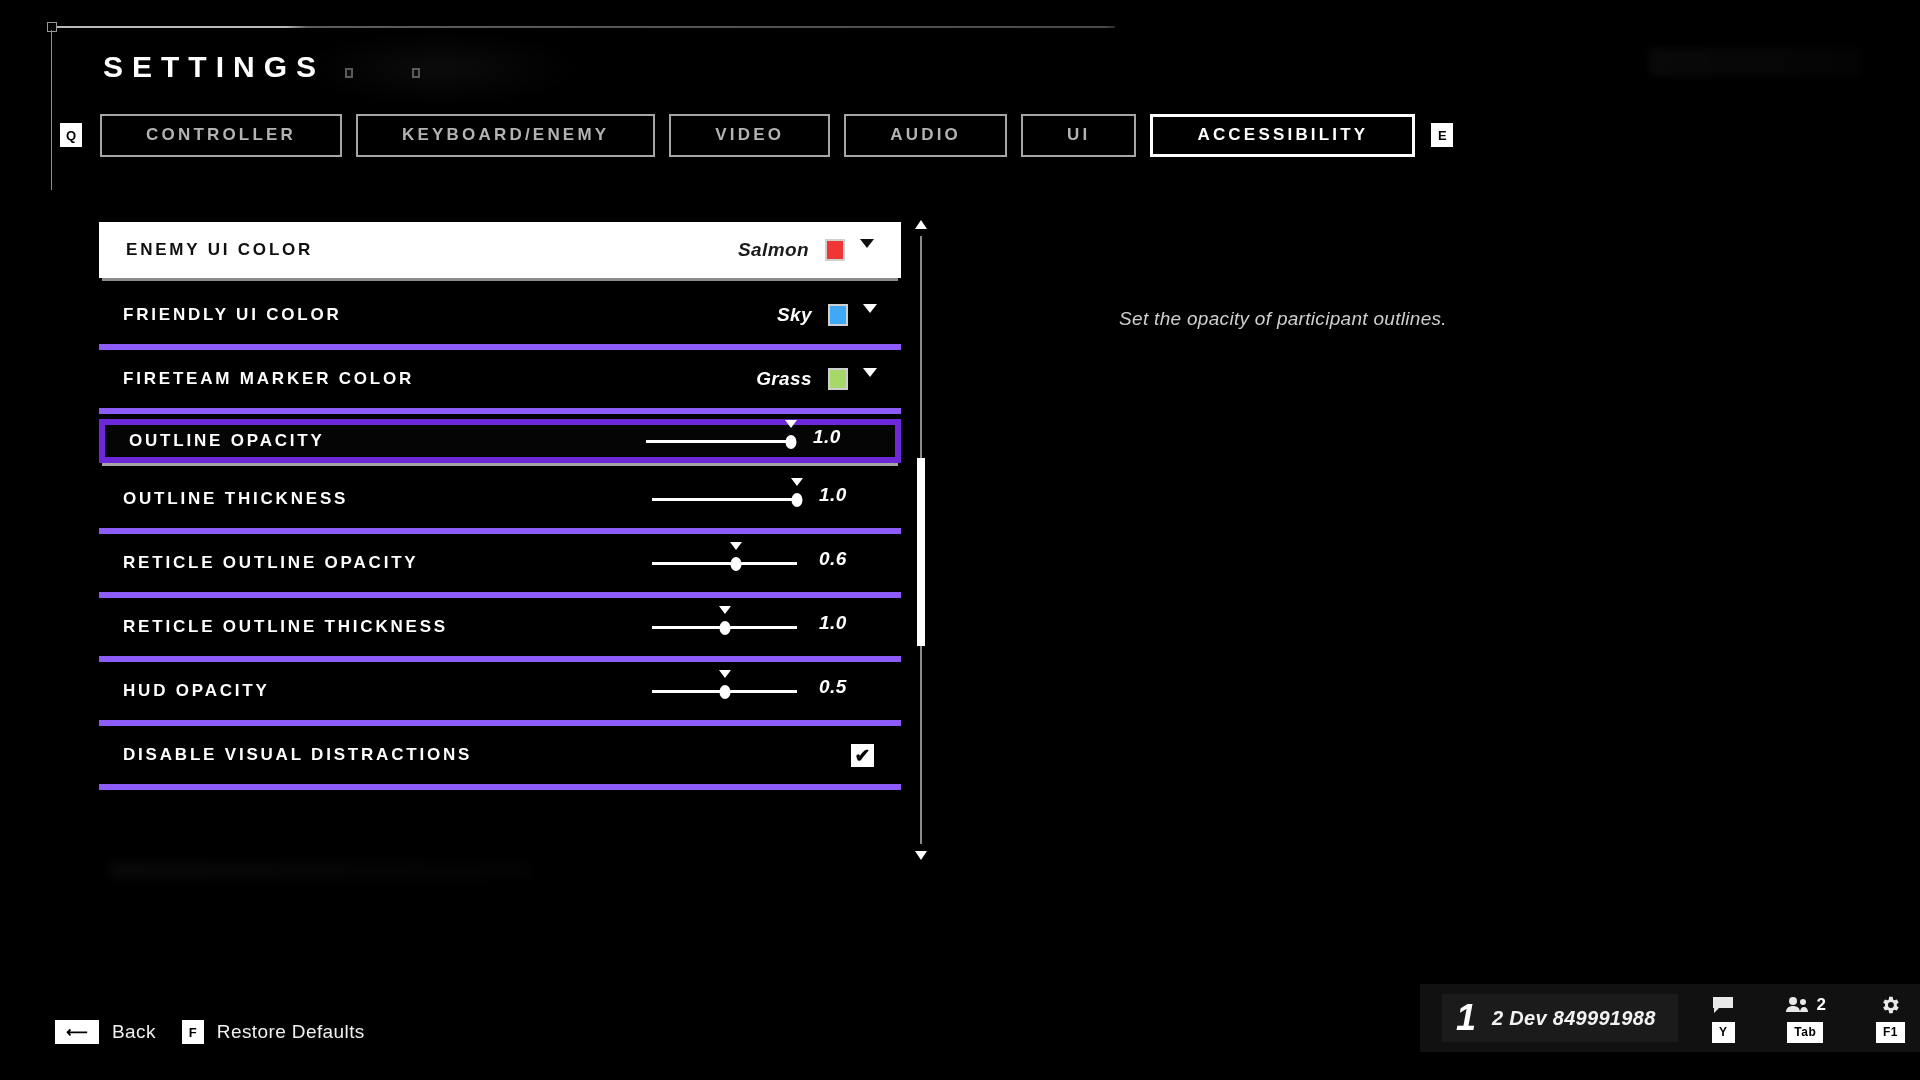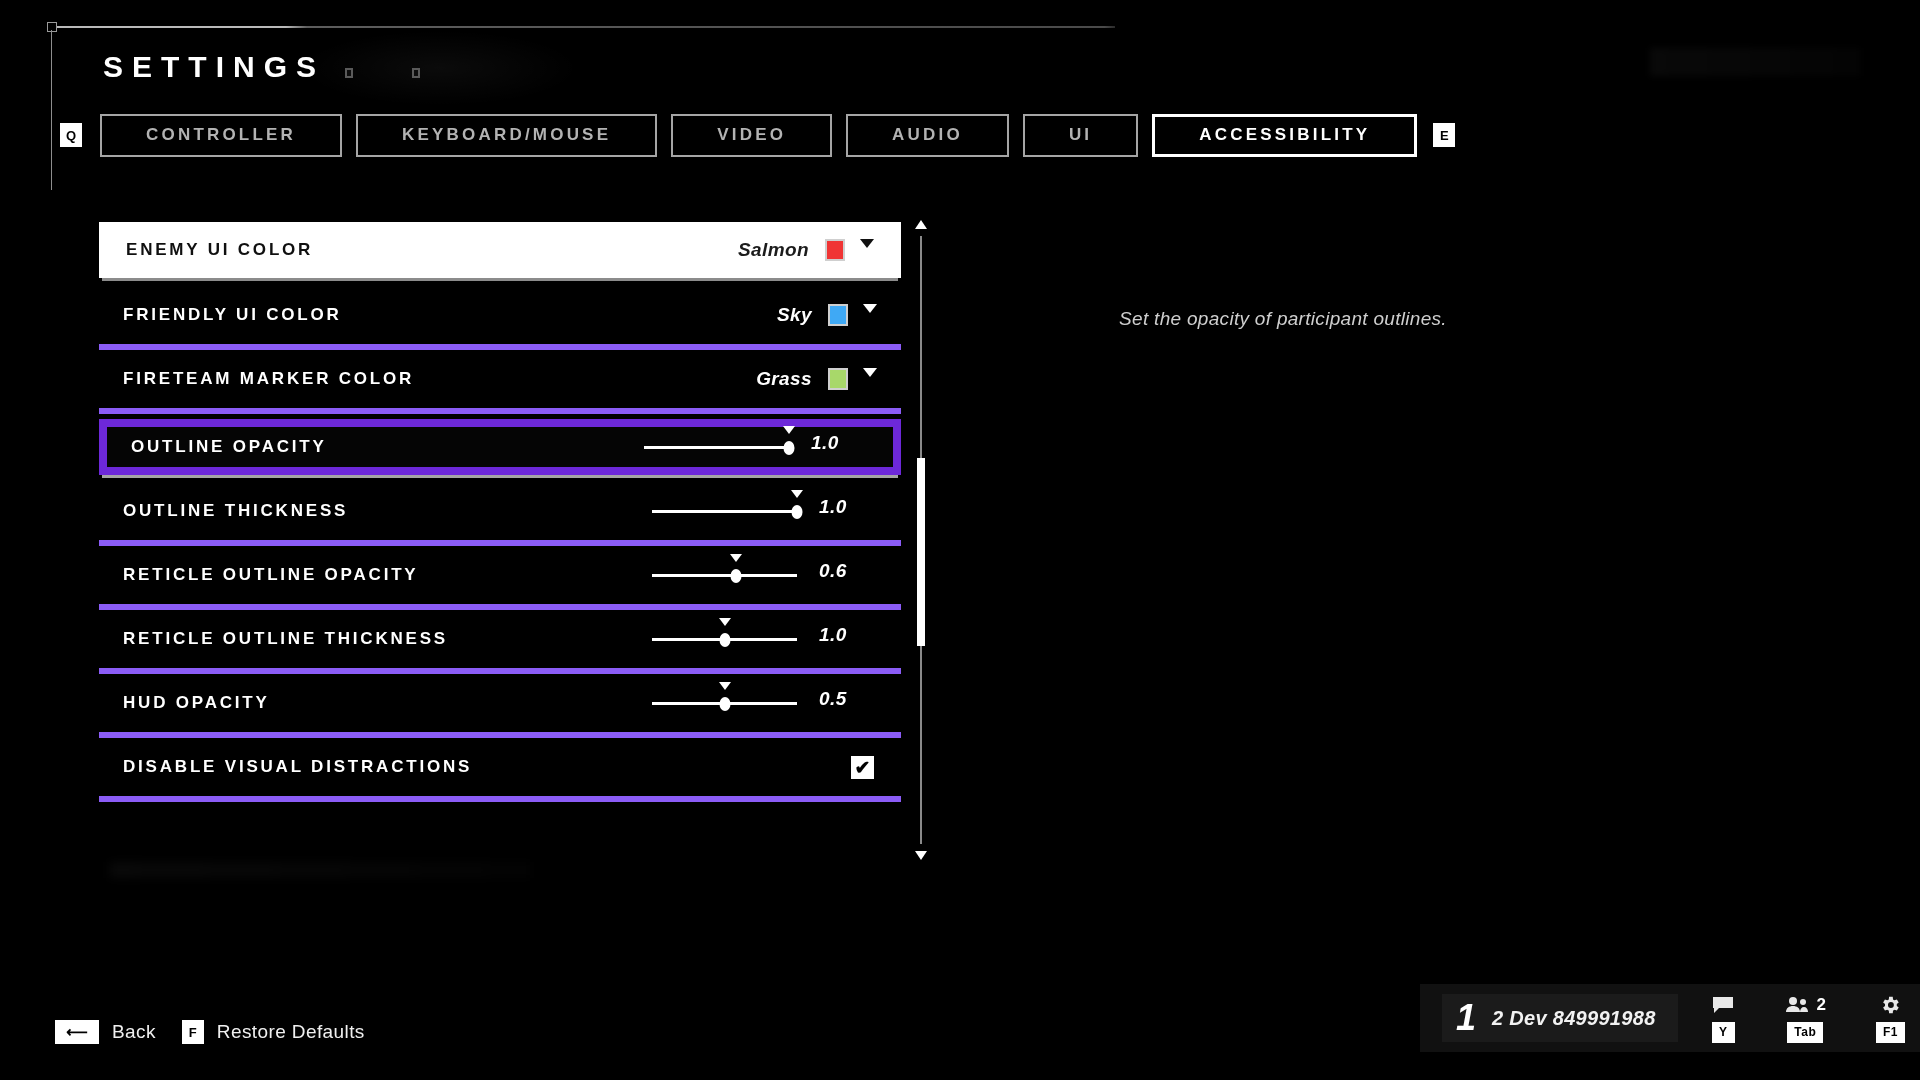--- a/index.html
+++ b/index.html
@@ -100,22 +100,22 @@
     background: #ffffff; border: 3px solid #ffffff; border-bottom: 3px solid #ffffff;
     height: 56px; margin-top: 6px; margin-bottom: 8px;
     box-shadow: 0 6px 0 -3px rgba(255,255,255,0.55);
   }
   .row.selected-light .label { color: #101010; }
   .row.selected-light .value-text { color: #1b1b1b; }
   .row.selected-light .caret { border-top-color: #101010; }
 
   
   .row.focused-dark {
-    border: 8px solid #6d28d9; background: #050505;
-    height: 56px; margin-top: 5px; margin-bottom: 7px;
+    border: 6px solid #6d28d9; background: #050505;
+    height: 44px; margin-top: 5px; margin-bottom: 7px;
     box-shadow: 0 6px 0 -3px rgba(220,220,220,0.75);
   }
 
   
   .value-text {
     font-size: 19px; font-style: italic; font-weight: 700; color: #ffffff;
     margin-right: 16px; letter-spacing: 0.4px;
     font-family: "Liberation Sans", sans-serif;
   }
   .swatch {
@@ -225,21 +225,21 @@
   <div class="title-glow"></div>
   <div class="page-title">SETTINGS</div>
   <div class="title-dot d1"></div>
   <div class="title-dot d2"></div>
   <div class="header-ghost"></div>
 
   <div class="tabbar">
     <div class="keyhint">Q</div>
     <div class="tabs" id="tabs-container">
         <div class="tab">CONTROLLER</div>
-        <div class="tab">KEYBOARD/MOUSE</div>
+        <div class="tab">KEYBOARD/ENEMY</div>
         <div class="tab">VIDEO</div>
         <div class="tab">AUDIO</div>
         <div class="tab">UI</div>
         <div class="tab active">ACCESSIBILITY</div>
       </div>
     <div class="keyhint right">E</div>
   </div>
 
   <div class="panel">
     <div class="rows" id="rows-container">

